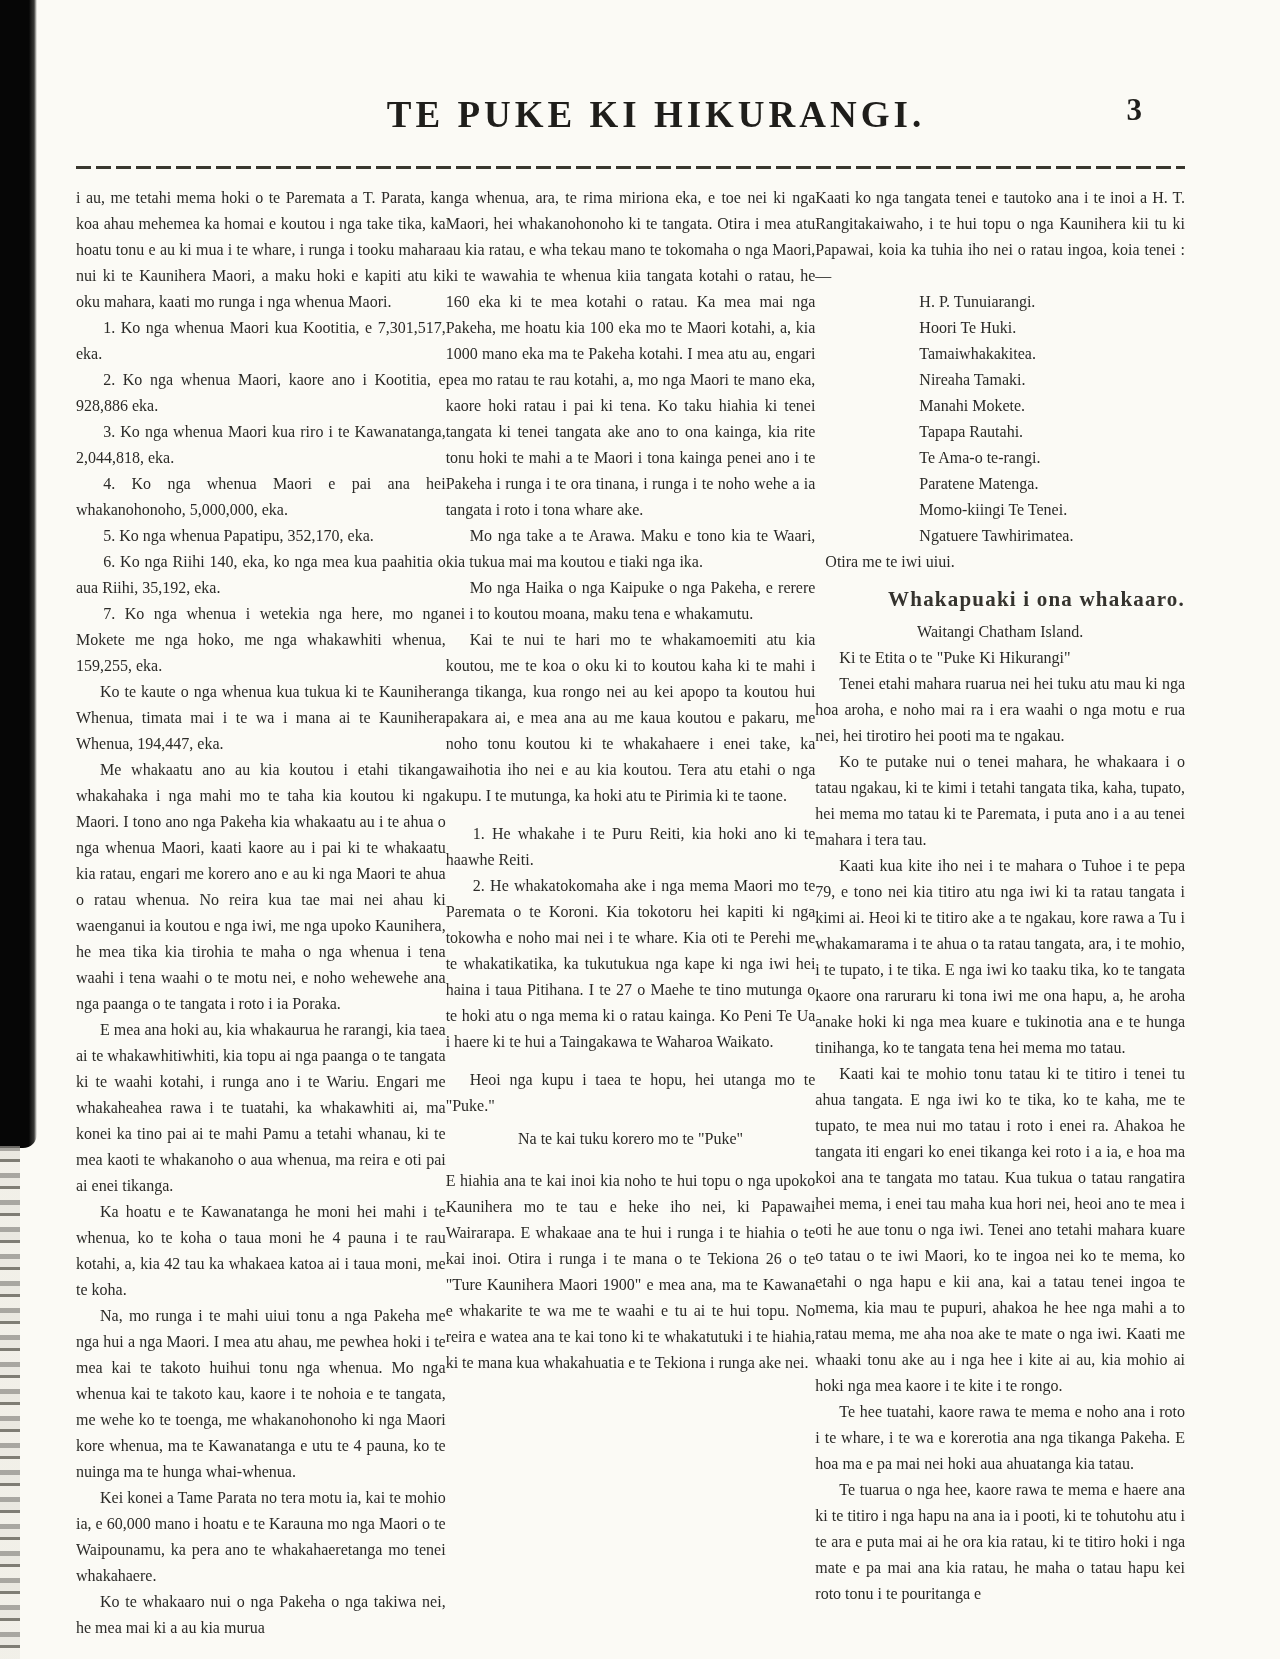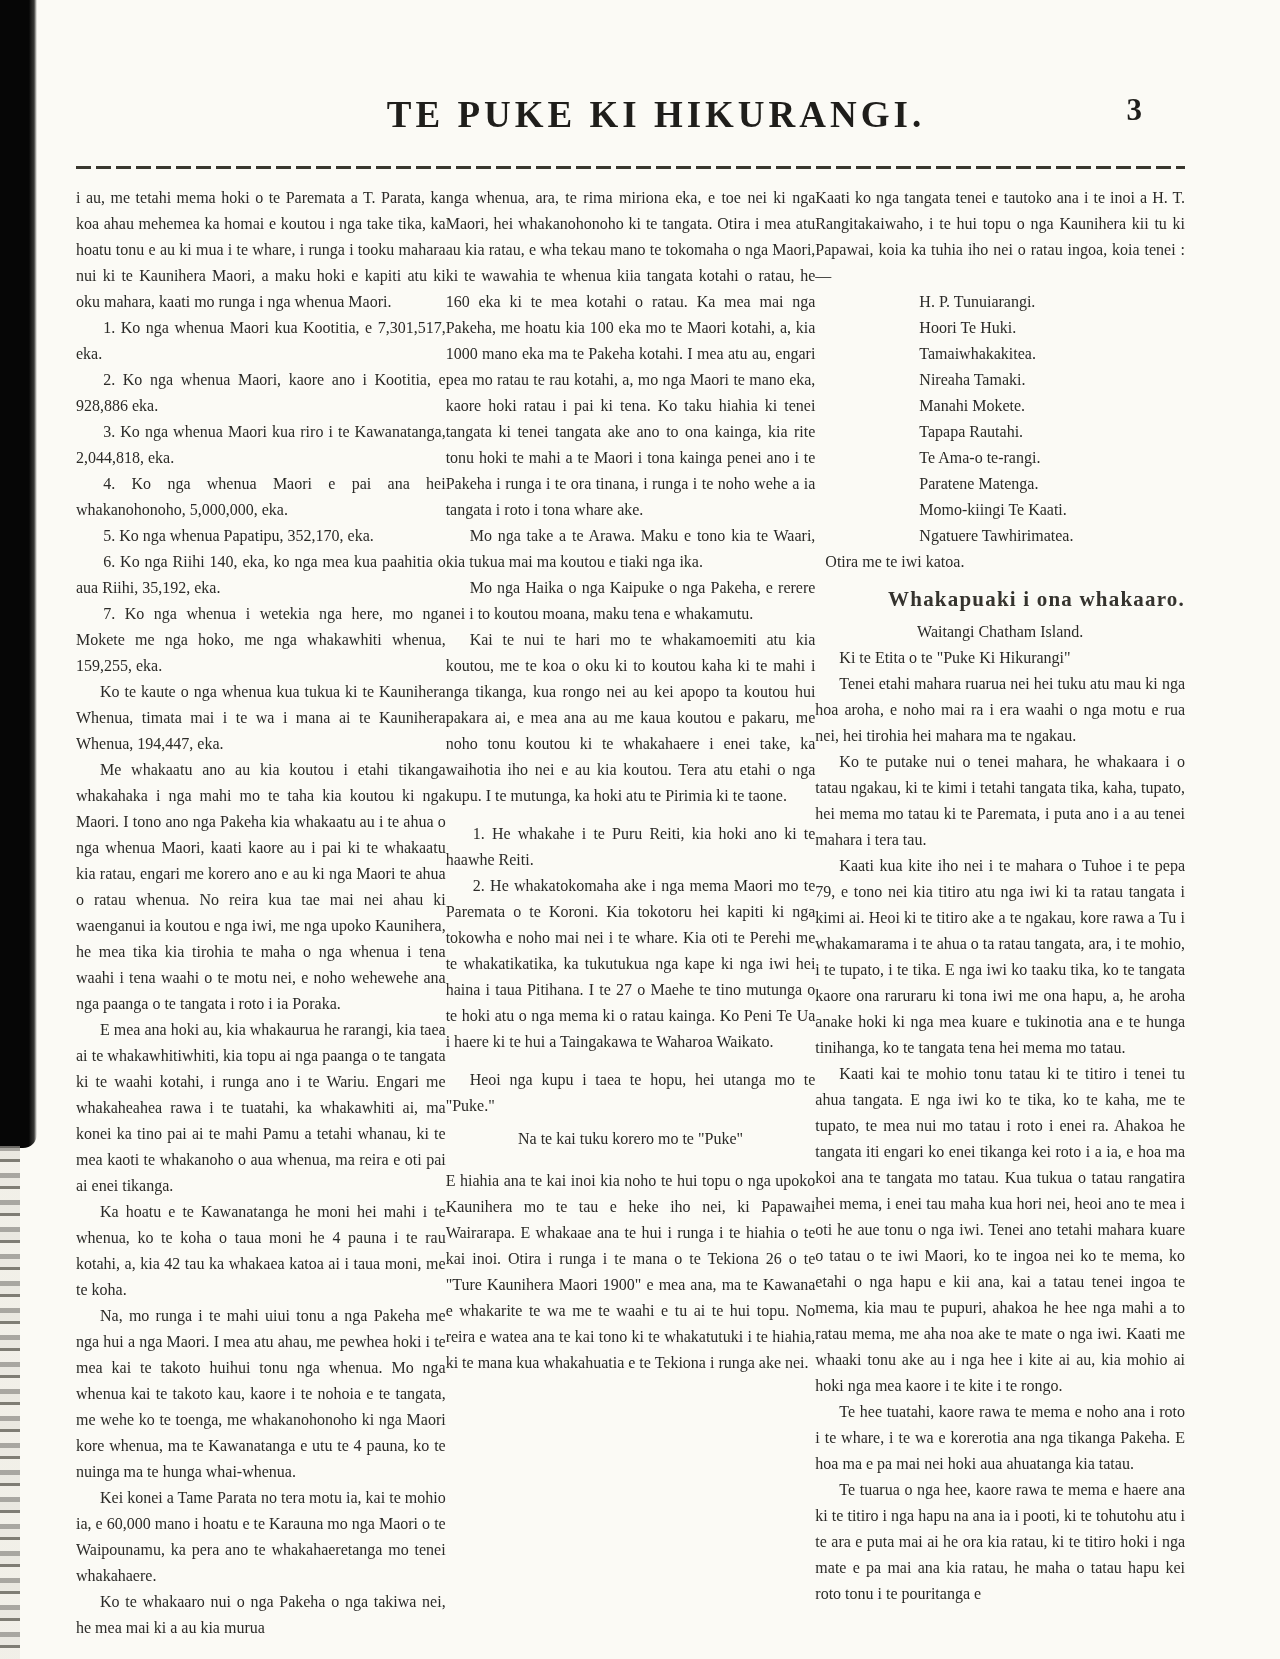--- a/index.html
+++ b/index.html
@@ -110,27 +110,27 @@
     <section class="col">
       <p class="noindent">Kaati ko nga tangata tenei e tautoko ana i te inoi a H. T. Rangitakaiwaho, i te hui topu o nga Kaunihera kii tu ki Papawai, koia ka tuhia iho nei o ratau ingoa, koia tenei :—</p>
       <div class="sig">H. P. Tunuiarangi.</div>
       <div class="sig">Hoori Te Huki.</div>
       <div class="sig">Tamaiwhakakitea.</div>
       <div class="sig">Nireaha Tamaki.</div>
       <div class="sig">Manahi Mokete.</div>
       <div class="sig">Tapapa Rautahi.</div>
       <div class="sig">Te Ama-o te-rangi.</div>
       <div class="sig">Paratene Matenga.</div>
-      <div class="sig">Momo-kiingi Te Kaati.</div>
+      <div class="sig">Momo-kiingi Te Tenei.</div>
       <div class="sig">Ngatuere Tawhirimatea.</div>
-      <p class="sig-footer">Otira me te iwi katoa.</p>
+      <p class="sig-footer">Otira me te iwi uiui.</p>
       <h2 class="section-heading">Whakapuaki i ona whakaaro.</h2>
       <p class="dateline">Waitangi Chatham Island.</p>
       <p>Ki te Etita o te "Puke Ki Hikurangi"</p>
-      <p>Tenei etahi mahara ruarua nei hei tuku atu mau ki nga hoa aroha, e noho mai ra i era waahi o nga motu e rua nei, hei tirohia hei mahara ma te ngakau.</p>
+      <p>Tenei etahi mahara ruarua nei hei tuku atu mau ki nga hoa aroha, e noho mai ra i era waahi o nga motu e rua nei, hei tirotiro hei pooti ma te ngakau.</p>
       <p>Ko te putake nui o tenei mahara, he whakaara i o tatau ngakau, ki te kimi i tetahi tangata tika, kaha, tupato, hei mema mo tatau ki te Paremata, i puta ano i a au tenei mahara i tera tau.</p>
       <p>Kaati kua kite iho nei i te mahara o Tuhoe i te pepa 79, e tono nei kia titiro atu nga iwi ki ta ratau tangata i kimi ai.  Heoi ki te titiro ake a te ngakau, kore rawa a Tu i whakamarama i te ahua o ta ratau tangata, ara, i te mohio, i te tupato, i te tika.  E nga iwi ko taaku tika, ko te tangata kaore ona raruraru ki tona iwi me ona hapu, a, he aroha anake hoki ki nga mea kuare e tukinotia ana e te hunga tinihanga, ko te tangata tena hei mema mo tatau.</p>
       <p>Kaati kai te mohio tonu tatau ki te titiro i tenei tu ahua tangata.  E nga iwi ko te tika, ko te kaha, me te tupato, te mea nui mo tatau i roto i enei ra.  Ahakoa he tangata iti engari ko enei tikanga kei roto i a ia, e hoa ma koi ana te tangata mo tatau.  Kua tukua o tatau rangatira hei mema, i enei tau maha kua hori nei, heoi ano te mea i oti he aue tonu o nga iwi.  Tenei ano tetahi mahara kuare o tatau o te iwi Maori, ko te ingoa nei ko te mema, ko etahi o nga hapu e kii ana, kai a tatau tenei ingoa te mema, kia mau te pupuri, ahakoa he hee nga mahi a to ratau mema, me aha noa ake te mate o nga iwi.  Kaati me whaaki tonu ake au i nga hee i kite ai au, kia mohio ai hoki nga mea kaore i te kite i te rongo.</p>
       <p>Te hee tuatahi, kaore rawa te mema e noho ana i roto i te whare, i te wa e korerotia ana nga tikanga Pakeha.  E hoa ma e pa mai nei hoki aua ahuatanga kia tatau.</p>
       <p>Te tuarua o nga hee, kaore rawa te mema e haere ana ki te titiro i nga hapu na ana ia i pooti, ki te tohutohu atu i te ara e puta mai ai he ora kia ratau, ki te titiro hoki i nga mate e pa mai ana kia ratau, he maha o tatau hapu kei roto tonu i te pouritanga e</p>
     </section>
 
   </main>
 </div>
 

